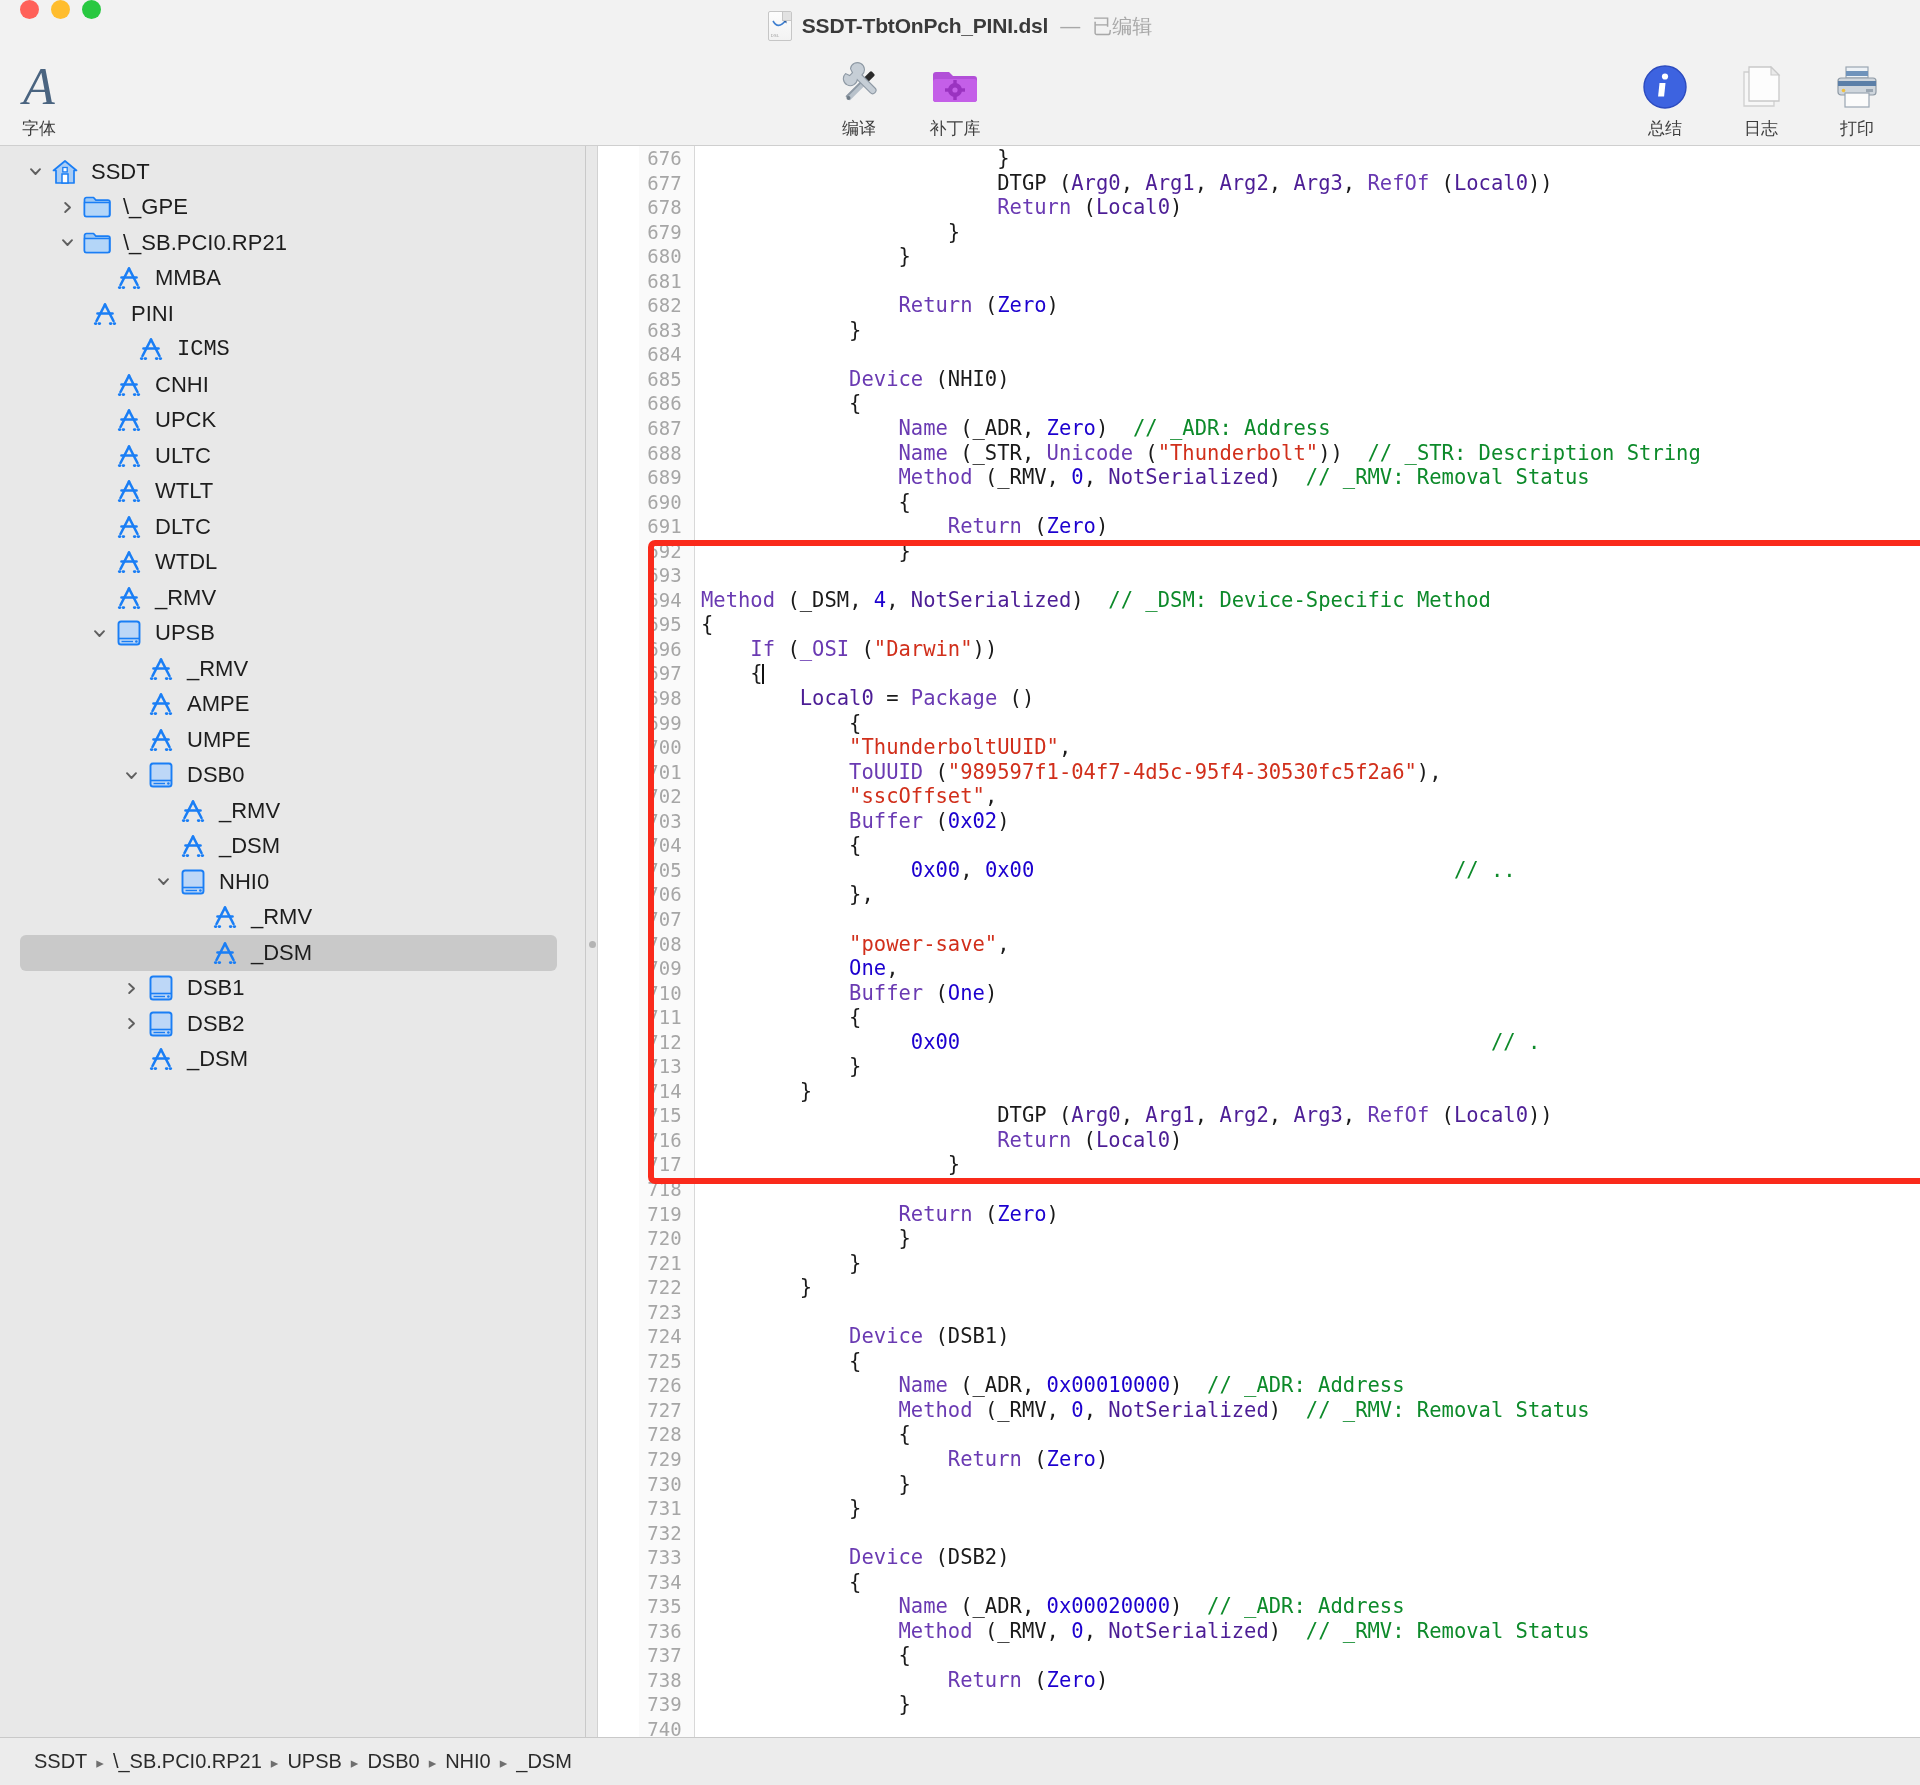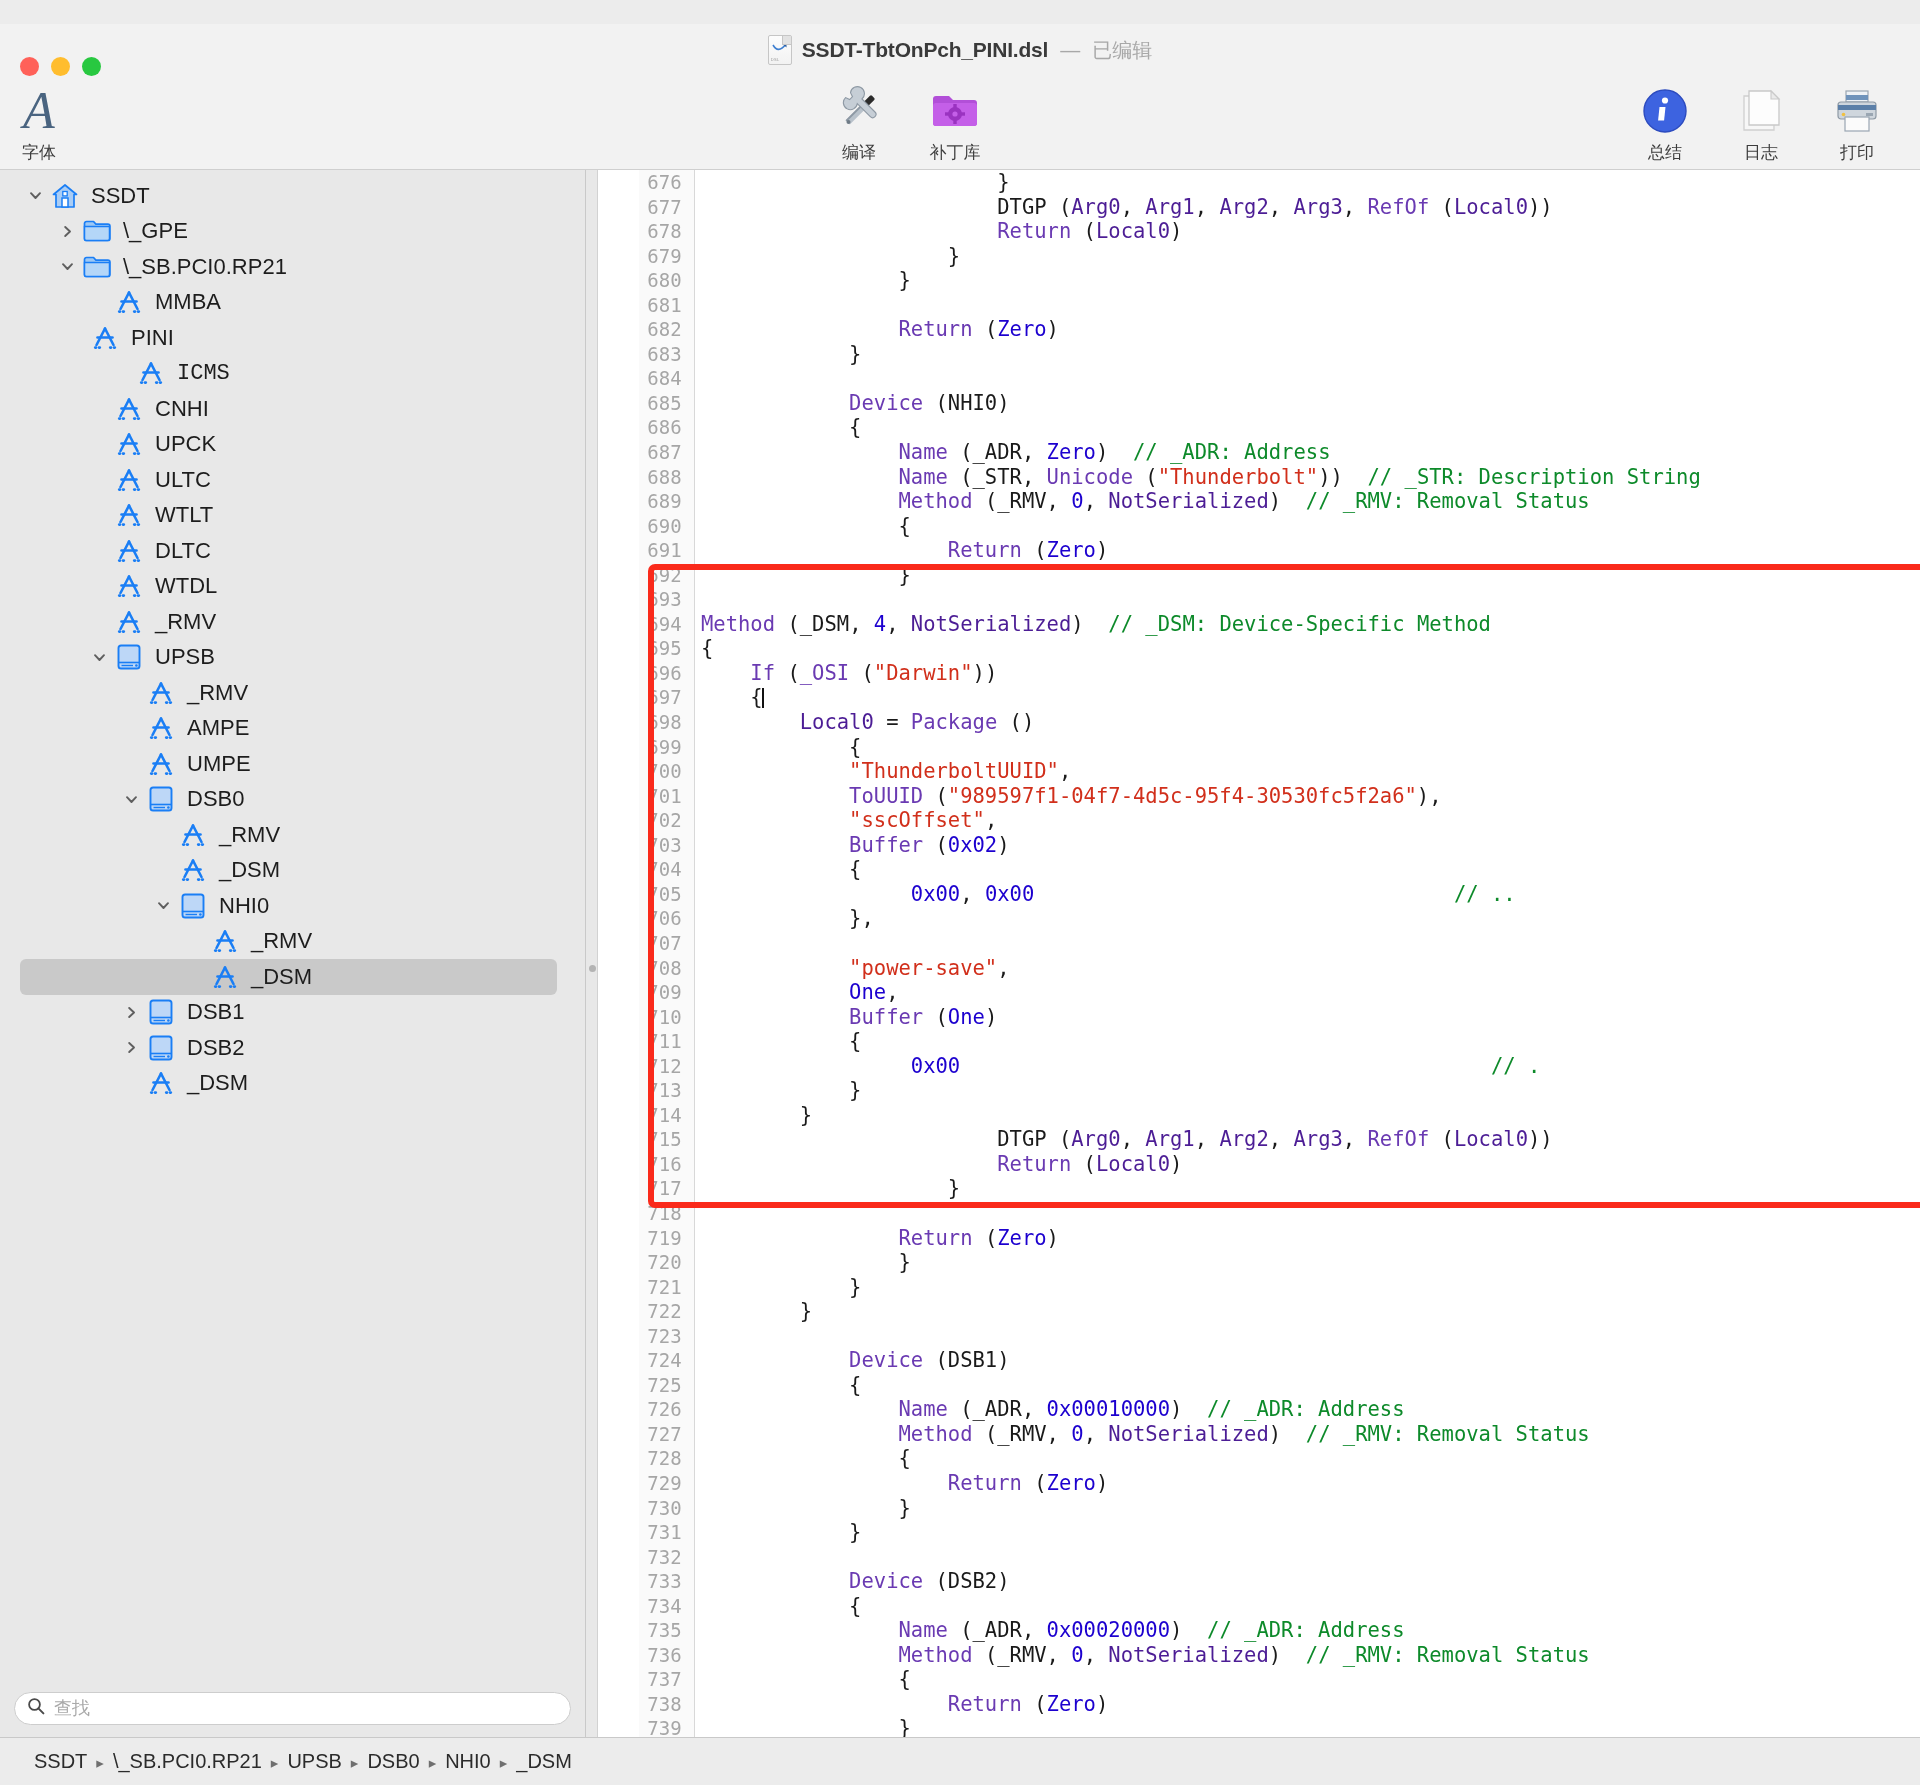--- a/index.html
+++ b/index.html
@@ -20,23 +20,22 @@
     display: flex; flex-direction: column;
     overflow: hidden;
   }
 
   
   .titlebar {
     position: relative;
     height: 52px;
     background: #f2f2f2;
     flex: 0 0 52px;
-    display: flex; align-items: flex-end;
+    display: flex; align-items: flex-start;
     border-bottom: none;
-    margin-top: 24px;
   }
   .traffic {
     display: flex; gap: 12px;
     margin-left: 20px;
   }
   .dot { width: 19px; height: 19px; border-radius: 50%; }
   .dot.red    { background: #ff6159; }
   .dot.yellow { background: #ffbd2e; }
   .dot.green  { background: #28c840; }
 
@@ -844,31 +843,20 @@
       <line x1="8.0" y1="23.6" x2="8.8" y2="23.6"></line>
       <line x1="19.2" y1="23.6" x2="20.0" y2="23.6"></line>
       <line x1="23.0" y1="23.6" x2="23.8" y2="23.6"></line>
     </g>
   </svg>
               </span>
               <span class="tlabel">_DSM</span>
             </div>
           </div>
         </div>
-      <div class="search-wrap">
-        <div class="search-field">
-          <span>
-            <svg width="18" height="18" viewBox="0 0 18 18">
-              <circle cx="7.5" cy="7.5" r="5.4" fill="none" stroke="#4a4a4a" stroke-width="1.8"></circle>
-              <line x1="11.4" y1="11.4" x2="16.4" y2="16.4" stroke="#4a4a4a" stroke-width="2" stroke-linecap="round"></line>
-            </svg>
-          </span>
-          <span class="ph">查找</span>
-        </div>
-      </div>
     </div>
 
     <div class="editor">
       <div class="split-handle">
         <div class="knob"></div>
       </div>
       <div class="gutter" id="gutter">
           <div>676</div>
           <div>677</div>
           <div>678</div>

